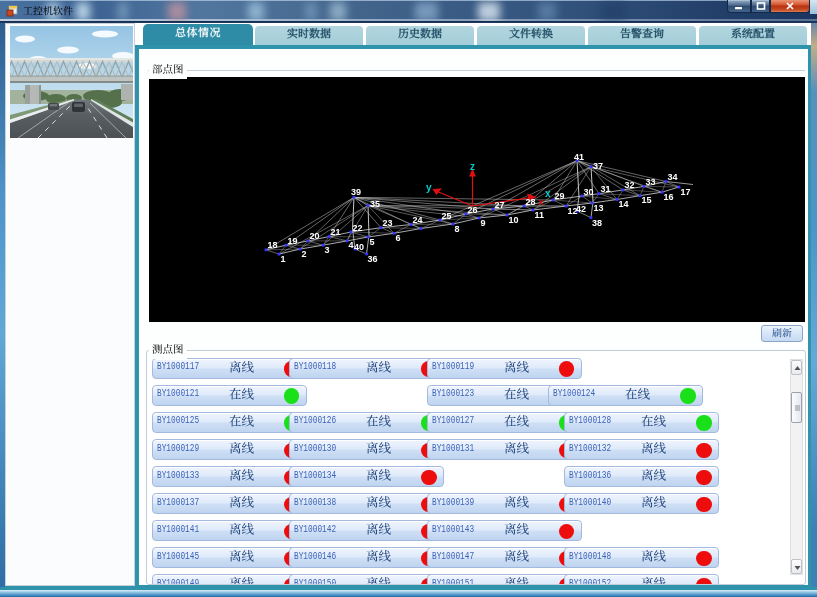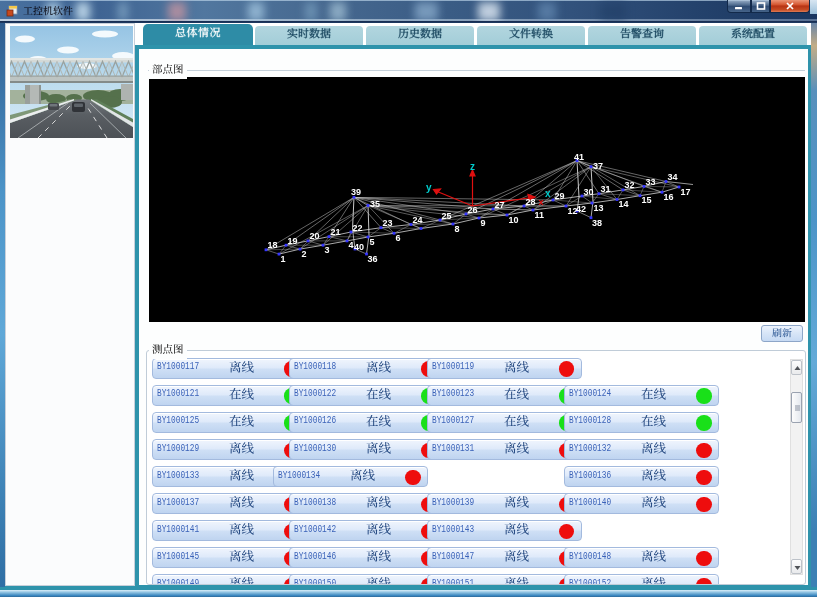--- a/index.html
+++ b/index.html
@@ -534,37 +534,29 @@
             <span class="dot" style="background:#ee0d0d"></span>
           </div>
           <div class="pb" style="left:4.5px;top:33.9px">
             <span class="pbt">BY1000121</span>
             <span class="pbs"><svg width="25" height="13" viewBox="0 0 25 13">
                 <use href="#u5728" fill="#20457e" transform="translate(0.0,10.62) scale(0.0125)"></use>
                 <use href="#u7ebf" fill="#20457e" transform="translate(12.5,10.62) scale(0.0125)"></use>
               </svg></span>
             <span class="dot" style="background:#19e019"></span>
           </div>
-          <div class="pb" style="left:142px;top:33.9px">
-            <span class="pbt">BY1000122</span>
-            <span class="pbs"><svg width="25" height="13" viewBox="0 0 25 13">
-                <use href="#u5728" fill="#20457e" transform="translate(0.0,10.62) scale(0.0125)"></use>
-                <use href="#u7ebf" fill="#20457e" transform="translate(12.5,10.62) scale(0.0125)"></use>
-              </svg></span>
-            <span class="dot" style="background:#19e019"></span>
-          </div>
           <div class="pb" style="left:279.5px;top:33.9px">
             <span class="pbt">BY1000123</span>
             <span class="pbs"><svg width="25" height="13" viewBox="0 0 25 13">
                 <use href="#u5728" fill="#20457e" transform="translate(0.0,10.62) scale(0.0125)"></use>
                 <use href="#u7ebf" fill="#20457e" transform="translate(12.5,10.62) scale(0.0125)"></use>
               </svg></span>
             <span class="dot" style="background:#19e019"></span>
           </div>
-          <div class="pb" style="left:417px;top:33.9px">
+          <div class="pb" style="left:401px;top:33.9px">
             <span class="pbt">BY1000124</span>
             <span class="pbs"><svg width="25" height="13" viewBox="0 0 25 13">
                 <use href="#u5728" fill="#20457e" transform="translate(0.0,10.62) scale(0.0125)"></use>
                 <use href="#u7ebf" fill="#20457e" transform="translate(12.5,10.62) scale(0.0125)"></use>
               </svg></span>
             <span class="dot" style="background:#19e019"></span>
           </div>
           <div class="pb" style="left:4.5px;top:60.9px">
             <span class="pbt">BY1000125</span>
             <span class="pbs"><svg width="25" height="13" viewBox="0 0 25 13">
@@ -630,21 +622,21 @@
             <span class="dot" style="background:#ee0d0d"></span>
           </div>
           <div class="pb" style="left:4.5px;top:115.0px">
             <span class="pbt">BY1000133</span>
             <span class="pbs"><svg width="25" height="13" viewBox="0 0 25 13">
                 <use href="#u79bb" fill="#20457e" transform="translate(0.0,10.62) scale(0.0125)"></use>
                 <use href="#u7ebf" fill="#20457e" transform="translate(12.5,10.62) scale(0.0125)"></use>
               </svg></span>
             <span class="dot" style="background:#ee0d0d"></span>
           </div>
-          <div class="pb" style="left:126px;top:115.0px">
+          <div class="pb" style="left:142px;top:115.0px">
             <span class="pbt">BY1000134</span>
             <span class="pbs"><svg width="25" height="13" viewBox="0 0 25 13">
                 <use href="#u79bb" fill="#20457e" transform="translate(0.0,10.62) scale(0.0125)"></use>
                 <use href="#u7ebf" fill="#20457e" transform="translate(12.5,10.62) scale(0.0125)"></use>
               </svg></span>
             <span class="dot" style="background:#ee0d0d"></span>
           </div>
           <div class="pb" style="left:417px;top:115.0px">
             <span class="pbt">BY1000136</span>
             <span class="pbs"><svg width="25" height="13" viewBox="0 0 25 13">

